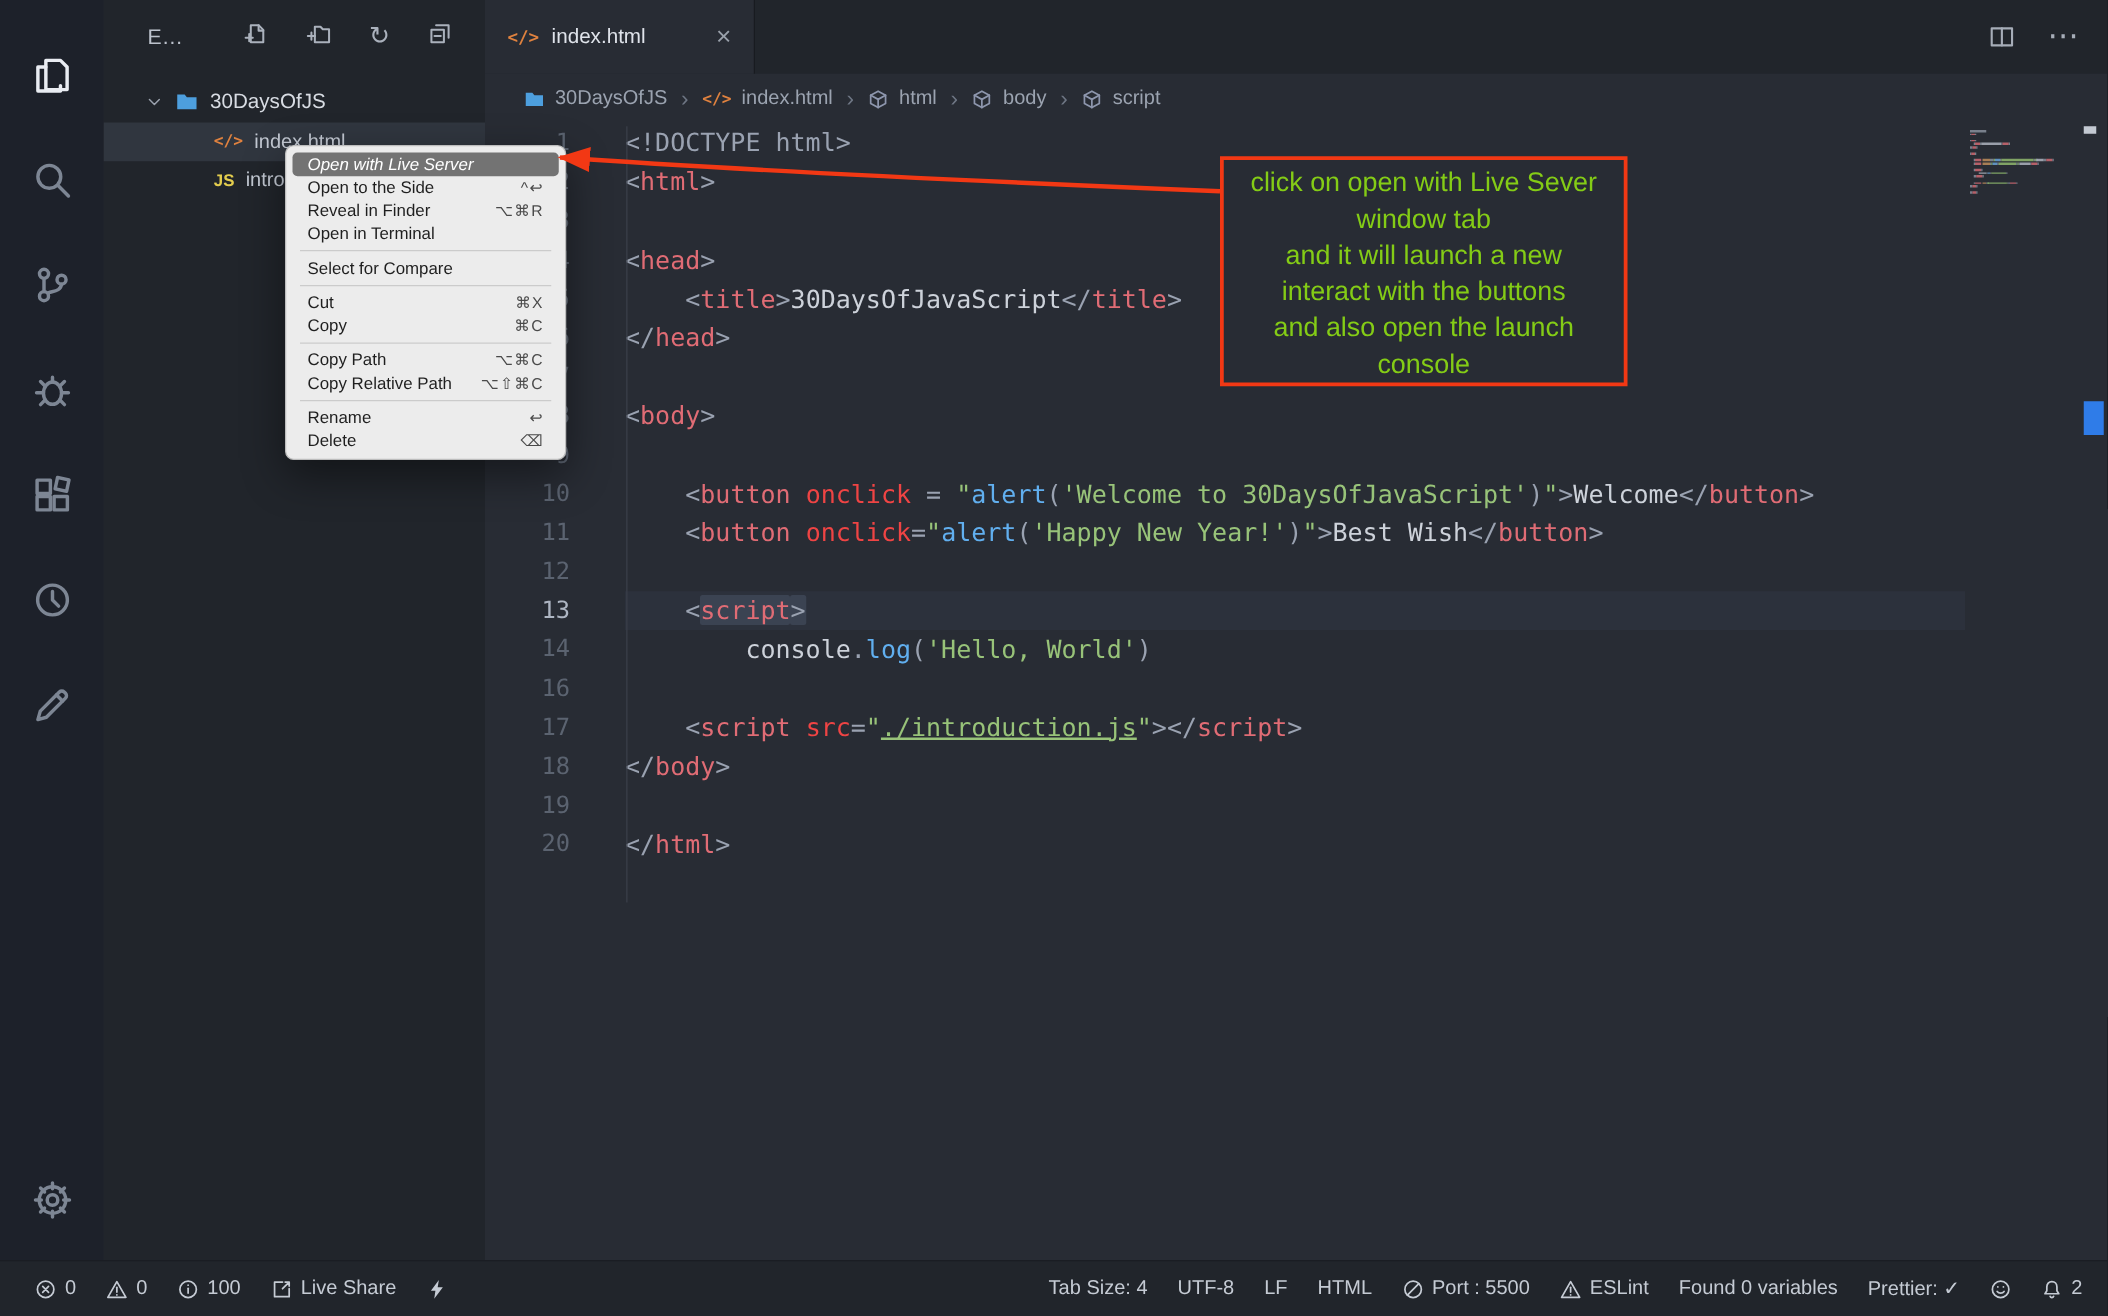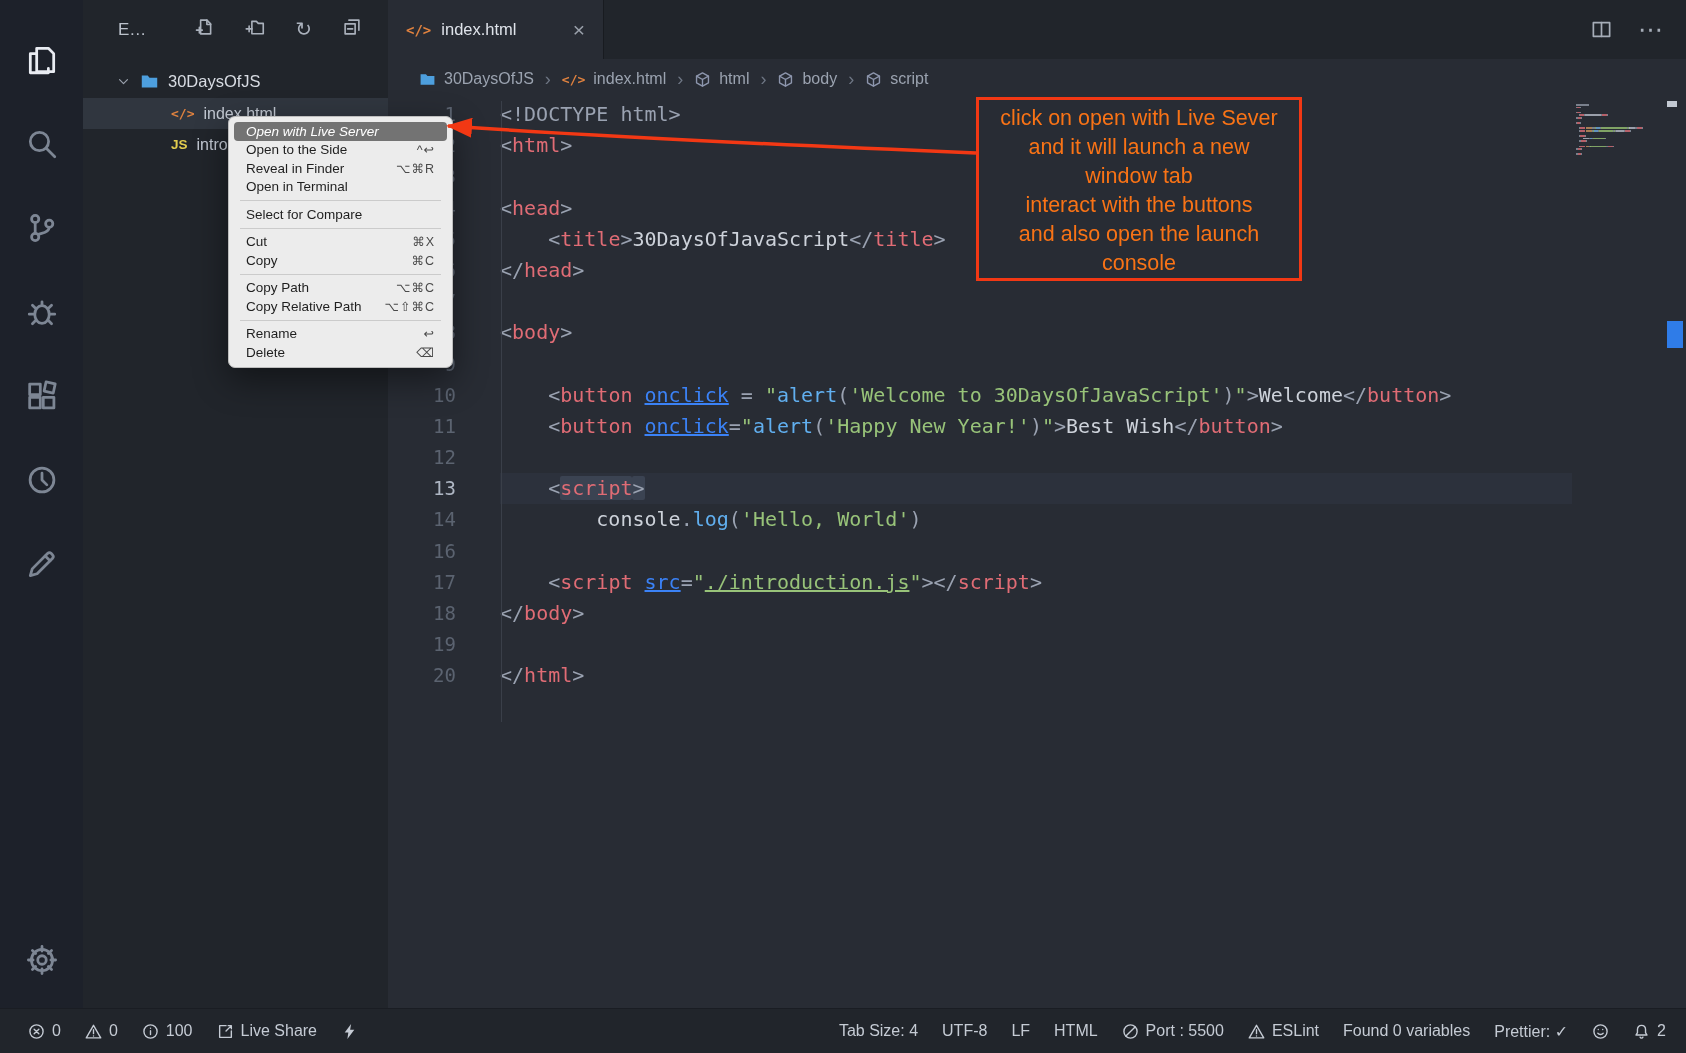--- a/index.html
+++ b/index.html
@@ -56,21 +56,21 @@
   .bc-sep { padding:0 11px; color:#6e7684; font-size:18px; }
 
   
   .editor { position:relative; flex:1; font-family:"DejaVu Sans Mono",monospace; font-size:20px; overflow:hidden; }
   .indent-guide { position:absolute; left:113px; top:2px; width:1px; height:621px; background:#3a3f49; }
   .code-line { display:flex; height:31.2px; line-height:31.2px; }
   .gutter { flex:0 0 112px; text-align:right; padding-right:44px; color:#5b6370; font-size:19px; }
   .code-text { flex:0 0 calc(100% - 226px); white-space:pre; }
   .code-line.current .code-text { background:#2c313c; }
   .code-line.current .gutter { color:#aeb6c3; }
-  .tok-pun { color:#9aa2b1; } .tok-tag { color:#e06c75; } .tok-attr { color:#3b82f6;text-decoration:underline; }
+  .tok-pun { color:#9aa2b1; } .tok-tag { color:#e06c75; } .tok-attr { color:#ef4444; }
   .tok-str { color:#98c379; } .tok-fn { color:#61afef; } .tok-txt { color:#cdd2da; }
   .tok-hl { background:#3b4352; border-radius:2px; }
   .tok-link { text-decoration:underline; }
 
   
   .minimap { position:absolute; right:28px; top:5px; width:82px; }
   .mm-line { height:1.6px; margin-bottom:1px; white-space:nowrap; font-size:0; }
   .mm-seg { display:inline-block; height:1.6px; opacity:.85; }
   .overview { position:absolute; right:0; top:0; bottom:0; width:24px; }
   .ov-top { position:absolute; right:9px; top:2px; width:10px; height:6px; background:#c3c9d2; }
@@ -551,24 +551,24 @@
       <div class="menu-item">
         <span>Rename</span>
         <span class="shortcut">↩</span>
       </div>
       <div class="menu-item">
         <span>Delete</span>
         <span class="shortcut">⌫</span>
       </div>
     </div>
 
-  <div class="annotation" style="border-color: rgb(242, 56, 20); color: #f97316;">
+  <div class="annotation" style="border-color: rgb(242, 56, 20); color: #84cc16; margin-top: 28px;">
       <div class="anno-line">click on open with Live Sever</div>
+      <div class="anno-line">window tab</div>
       <div class="anno-line">and it will launch a new</div>
-      <div class="anno-line">window tab</div>
       <div class="anno-line">interact with the buttons</div>
       <div class="anno-line">and also open the launch</div>
       <div class="anno-line">console</div>
     </div>
 
   <svg class="arrow-svg">
     <defs>
       <marker id="ah" markerUnits="userSpaceOnUse" markerWidth="26" markerHeight="20" refX="24" refY="10" orient="auto">
         <polygon id="arrowHead" points="0 0, 26 10, 0 20" fill="#f23814"></polygon>
       </marker>

